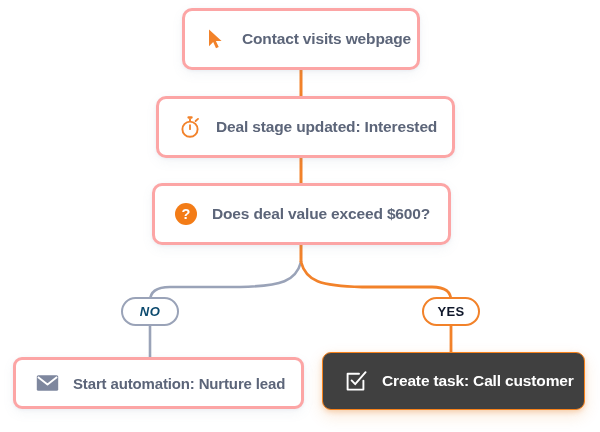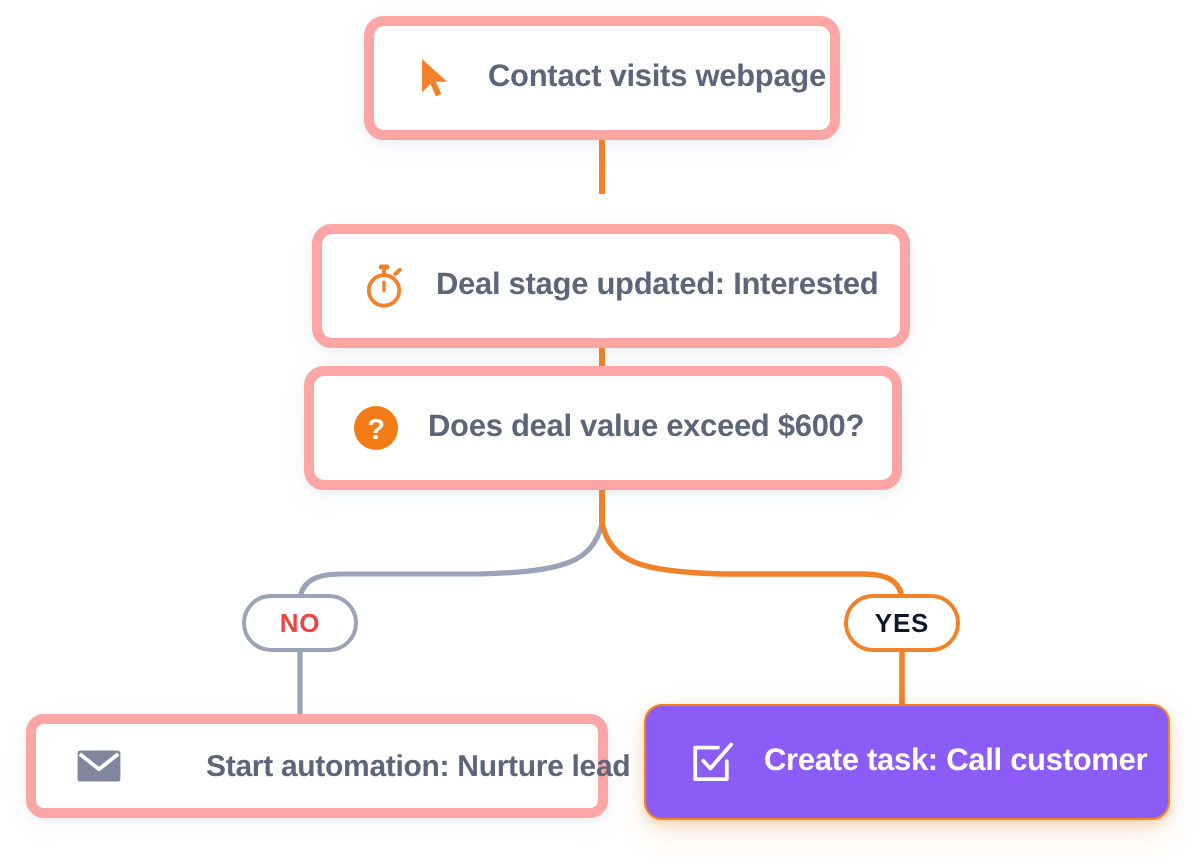--- a/index.html
+++ b/index.html
@@ -29,21 +29,21 @@
   }
 
   
   .node {
     position: absolute;
     box-sizing: border-box;
     display: flex;
     align-items: center;
     border-radius: 10px;
     background: #ffffff;
-    border: 5px solid #fca5a5;
+    border: 3px solid #fca5a5;
     box-shadow: 0 1px 3px rgba(120,135,170,0.10),
                 0 4px 12px rgba(120,135,170,0.08);
     z-index: 3;
   }
   .node .icon-slot {
     flex: 0 0 auto;
     width: 26px;
     height: 26px;
     display: flex;
     align-items: center;
@@ -59,38 +59,36 @@
   }
 
   
   #node-trigger {
     left: 182px; top: 8px; width: 238px; height: 62px;
     padding-left: 18px;
   }
   #node-deal-stage {
     left: 156px; top: 96px; width: 299px; height: 62px;
     padding-left: 18px;
-    margin-top: 16px;
   }
   #node-condition {
     left: 152px; top: 183px; width: 299px; height: 62px;
     padding-left: 18px;
   }
   #node-no-action {
     left: 13px; top: 357px; width: 291px; height: 52px;
     padding-left: 18px;
     border-radius: 9px;
-    gap: 28px;
   }
   #node-no-action .node-label { font-size: 15px; }
 
   #node-yes-action {
     left: 322px; top: 352px; width: 263px; height: 58px;
     padding-left: 20px;
-    background: #8b5cf6;
+    background: #404040;
     border: 1px solid #f7821b;
     border-radius: 9px;
     box-shadow: 0 2px 5px rgba(230,120,20,0.25),
                 0 6px 16px rgba(230,120,20,0.16);
   }
   #node-yes-action .node-label {
     color: #ffffff;
     font-size: 15.5px;
   }
 
@@ -105,21 +103,22 @@
     border-radius: 15px;
     background: #ffffff;
     font-size: 13px;
     font-weight: bold;
     letter-spacing: 0.4px;
     z-index: 4;
   }
   #pill-no {
     left: 121px; top: 297px; width: 58px;
     border: 2px solid #9aa3b8;
-    color: #ef4444;
+    color: #0c4a6e;
+    font-style: italic;
   }
   #pill-yes {
     left: 422px; top: 297px; width: 58px;
     border: 2px solid #f2822a;
     color: #0f172a;
   }
 
   svg.ico { display: block; overflow: visible; }
 </style>
 </head>

